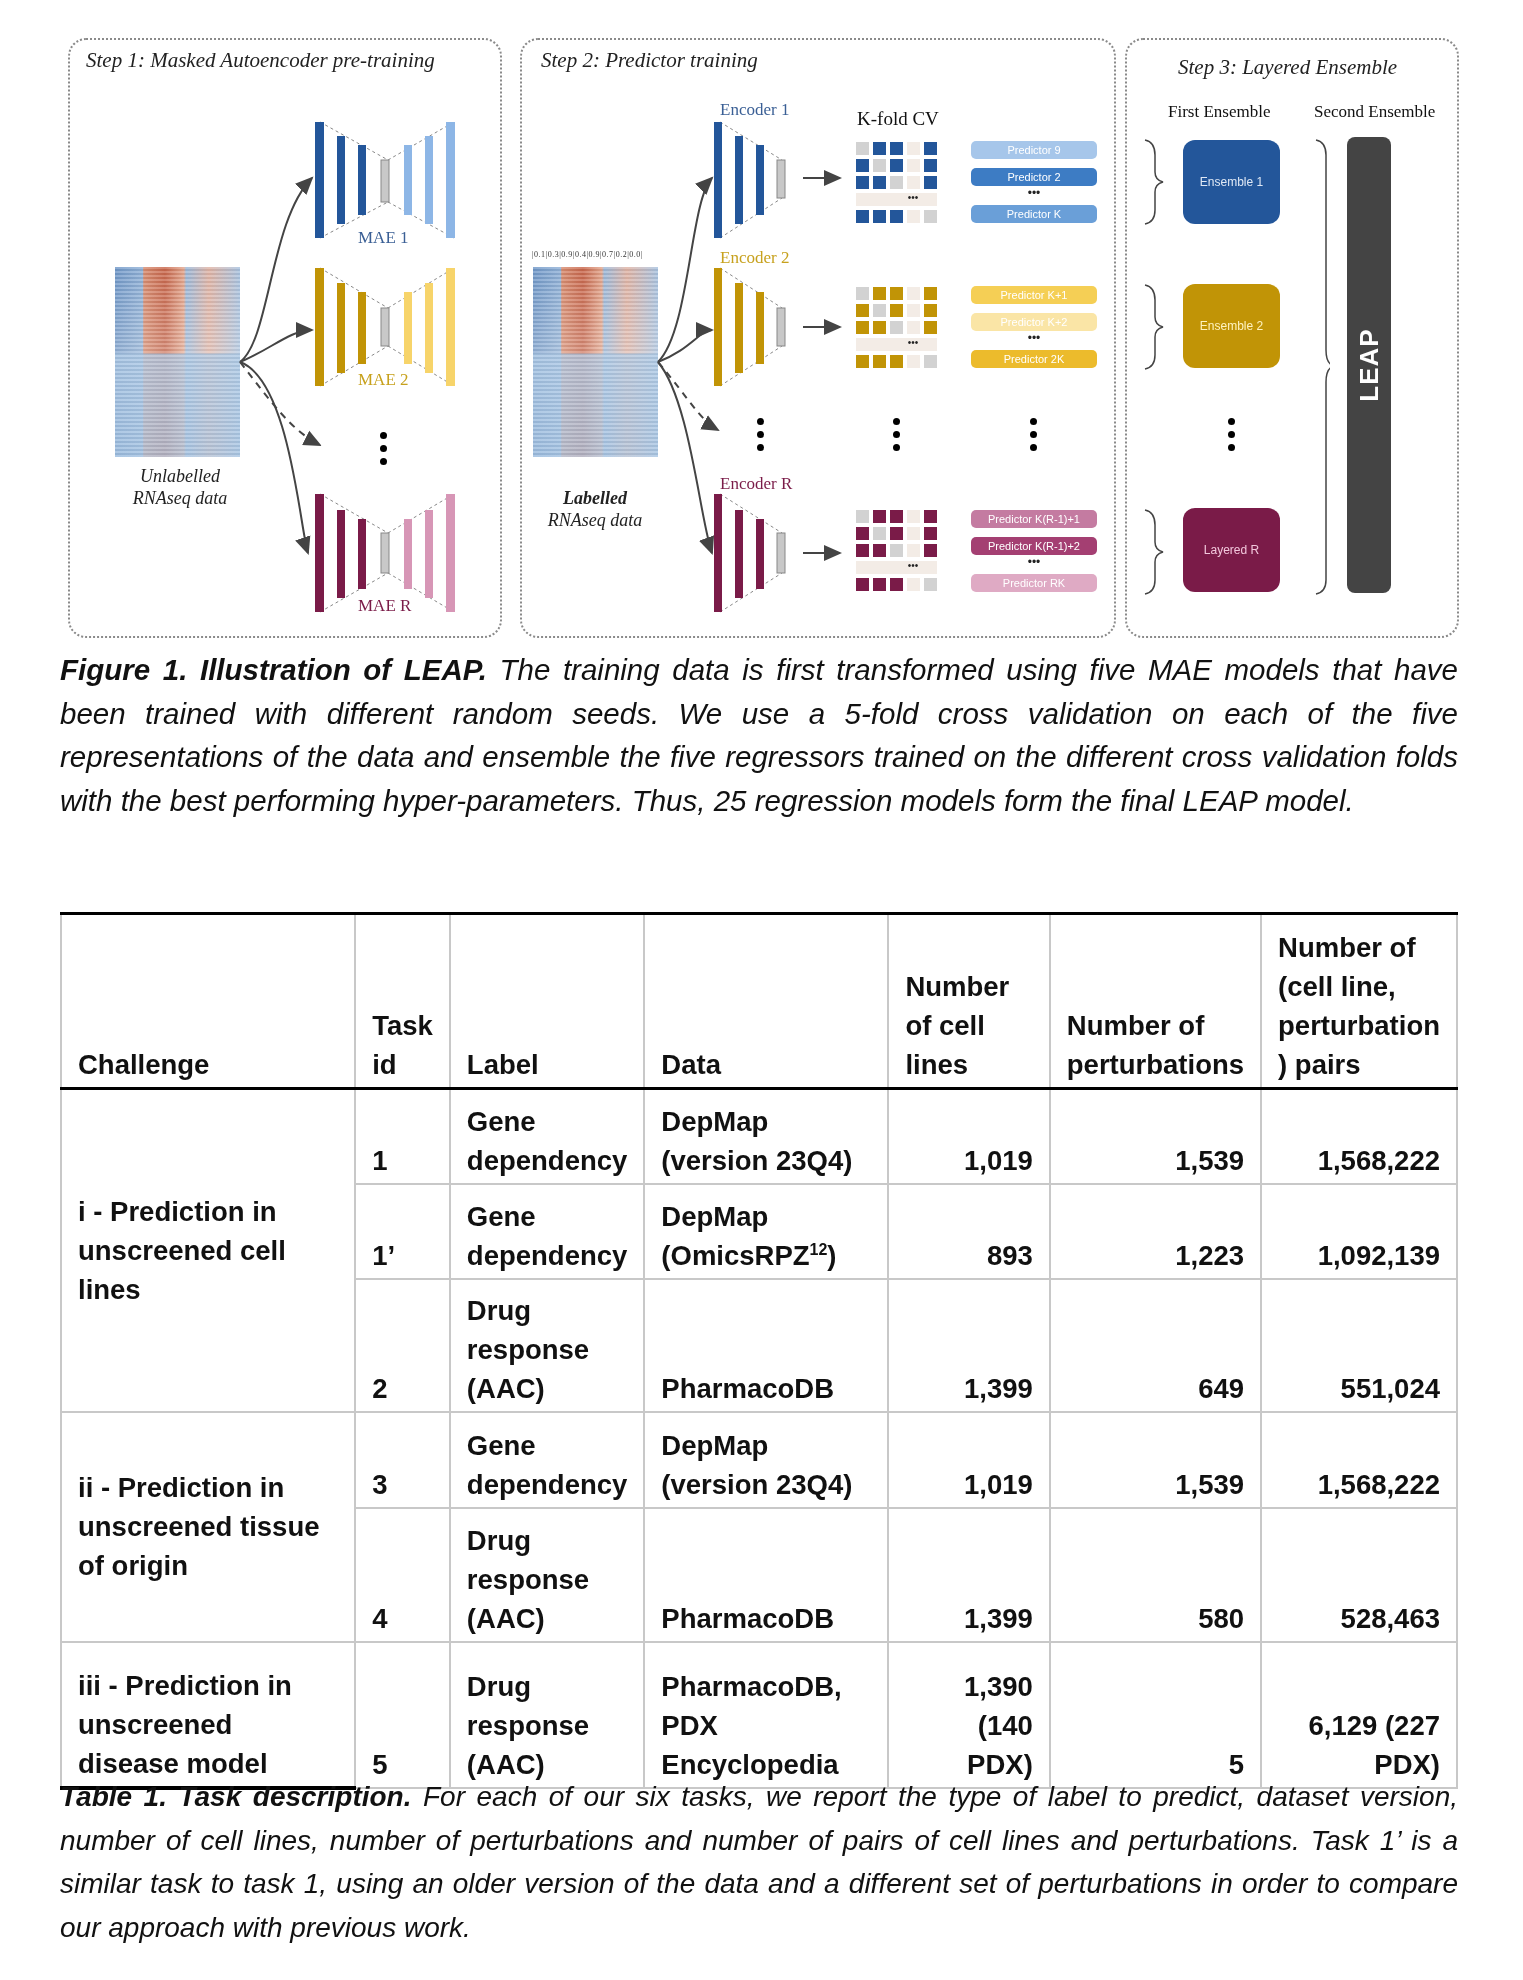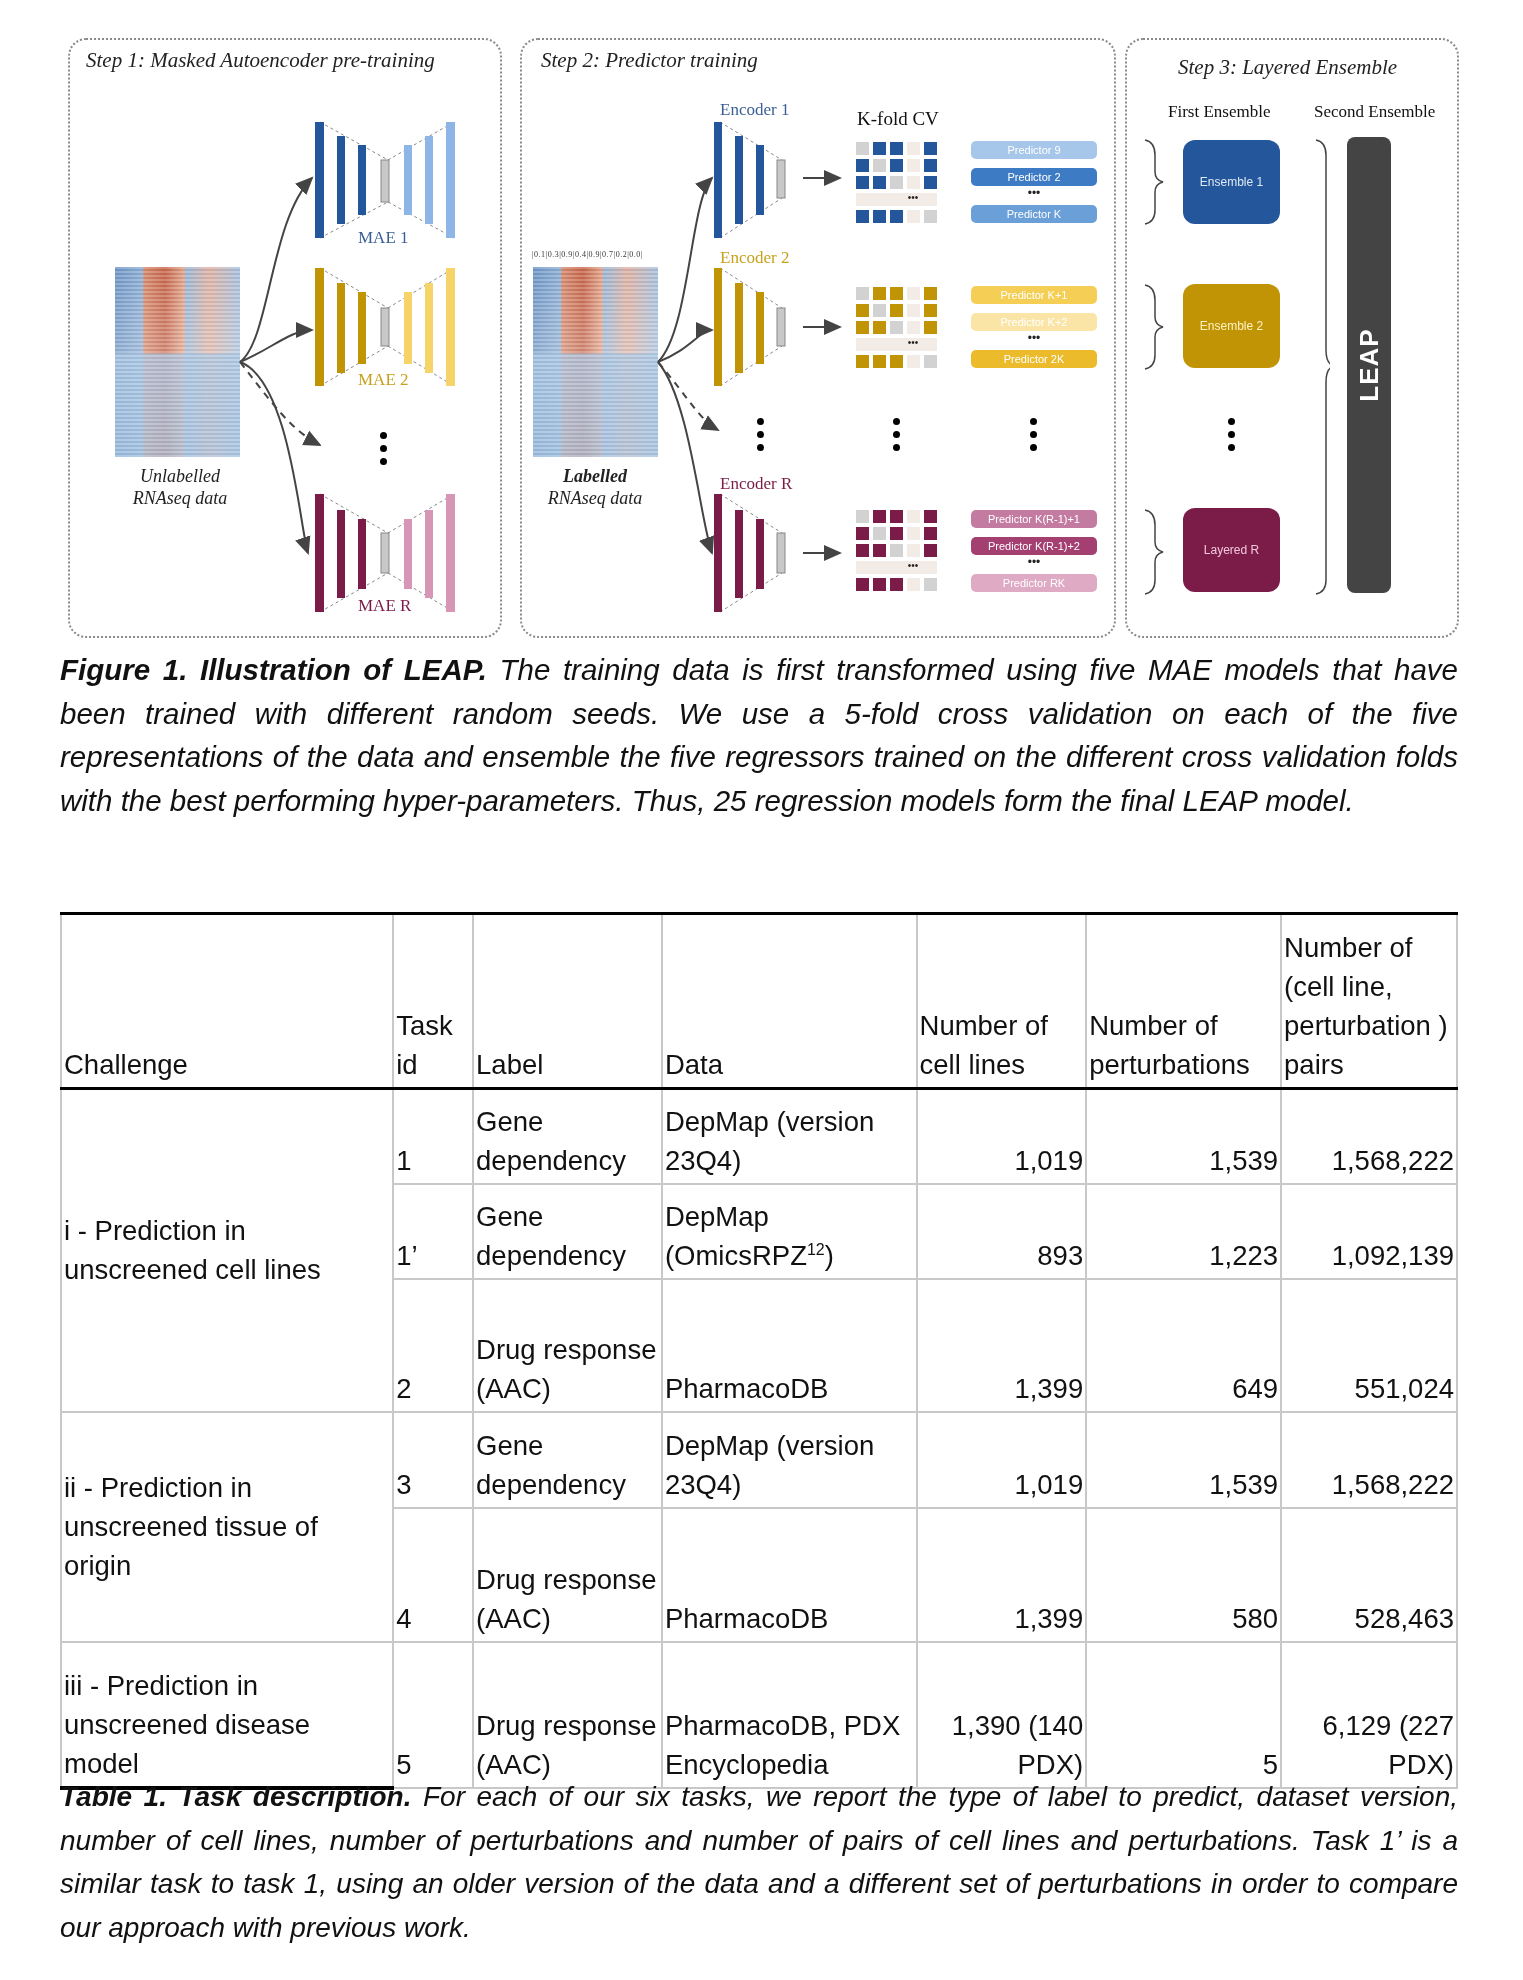--- a/index.html
+++ b/index.html
@@ -20,21 +20,21 @@
   .heat { position:absolute; background:
       linear-gradient(180deg, rgba(255,255,255,0) 0%, rgba(255,255,255,0.25) 50%, rgba(255,255,255,0) 100%),
       linear-gradient(90deg, #6f97c8 0%, #8fb0d6 22%, #d88b6e 23%, #c8654a 40%, #e3a58b 55%, #9ab8da 57%, #e0b3a4 75%, #a7c2e0 100%);
   }
   .heat::after { content:""; position:absolute; left:0; right:0; top:0; bottom:0;
       background: repeating-linear-gradient(180deg, rgba(255,255,255,0.18) 0 2px, rgba(0,0,0,0.05) 2px 4px),
                   linear-gradient(180deg, rgba(0,0,0,0) 0%, rgba(0,0,0,0) 45%, rgba(170,200,230,0.75) 46%, rgba(170,200,230,0.75) 100%); }
   .caption { position:absolute; left:60px; width:1398px; font-style:italic; font-size:29.5px; line-height:43.5px; text-align:justify; color:#111; }
   .caption b { font-weight:bold; }
   table.tasks { position:absolute; left:60px; top:912px; width:1398px; border-collapse:collapse; font-size:27.5px; line-height:39px; }
-  table.tasks td, table.tasks th { border:2px solid #c8c8c8; padding:3px 2px; vertical-align:bottom; font-weight:normal; text-align:left; }
+  table.tasks td, table.tasks th { border:2px solid #c8c8c8; padding:3px 16px; vertical-align:bottom; font-weight:bold; text-align:left; }
   table.tasks thead tr th { border-top:3px solid #000; border-bottom:3px solid #000; }
   table.tasks td.num { text-align:right; }
   table.tasks td.challenge { vertical-align:middle; }
   table.tasks tr.last td.challenge { border-bottom:4px solid #000; vertical-align:bottom; }
   sup { font-size:16px; line-height:0; }
 </style>
 </head>
 <body>
 
 <div>
@@ -117,21 +117,21 @@
   <div class="lbl" style="left:358px; top:596px; color:#7a1b48;">MAE R</div>
   <div class="vdots" style="left:380px; top:432px;">
       <span></span>
       <span></span>
       <span></span>
     </div>
 
   <div class="abs serif" style="left:532px; top:250px; font-size:8px; color:#333; letter-spacing:0.5px;">|0.1|0.3|0.9|0.4|0.9|0.7|0.2|0.0|</div>
   <div class="heat" style="left:533px; top:267px; width:125px; height:190px;"></div>
   <div class="data-caption" style="left:525px; top:465px; width:140px;">
-    <div style="font-weight:bold;">Labelled</div>
+    <div style="font-weight:bold;margin-top:22px;">Labelled</div>
     <div>RNAseq data</div>
   </div>
 
   <svg class="abs" style="left:0; top:0;" width="1120" height="640">
     <defs>
       <marker id="ah2" markerWidth="10" markerHeight="10" refX="8" refY="5" orient="auto">
           <path d="M0,1 L9,5 L0,9 z" fill="#444"></path>
         </marker>
     </defs>
     <g fill="none" stroke="#444" stroke-width="2">

